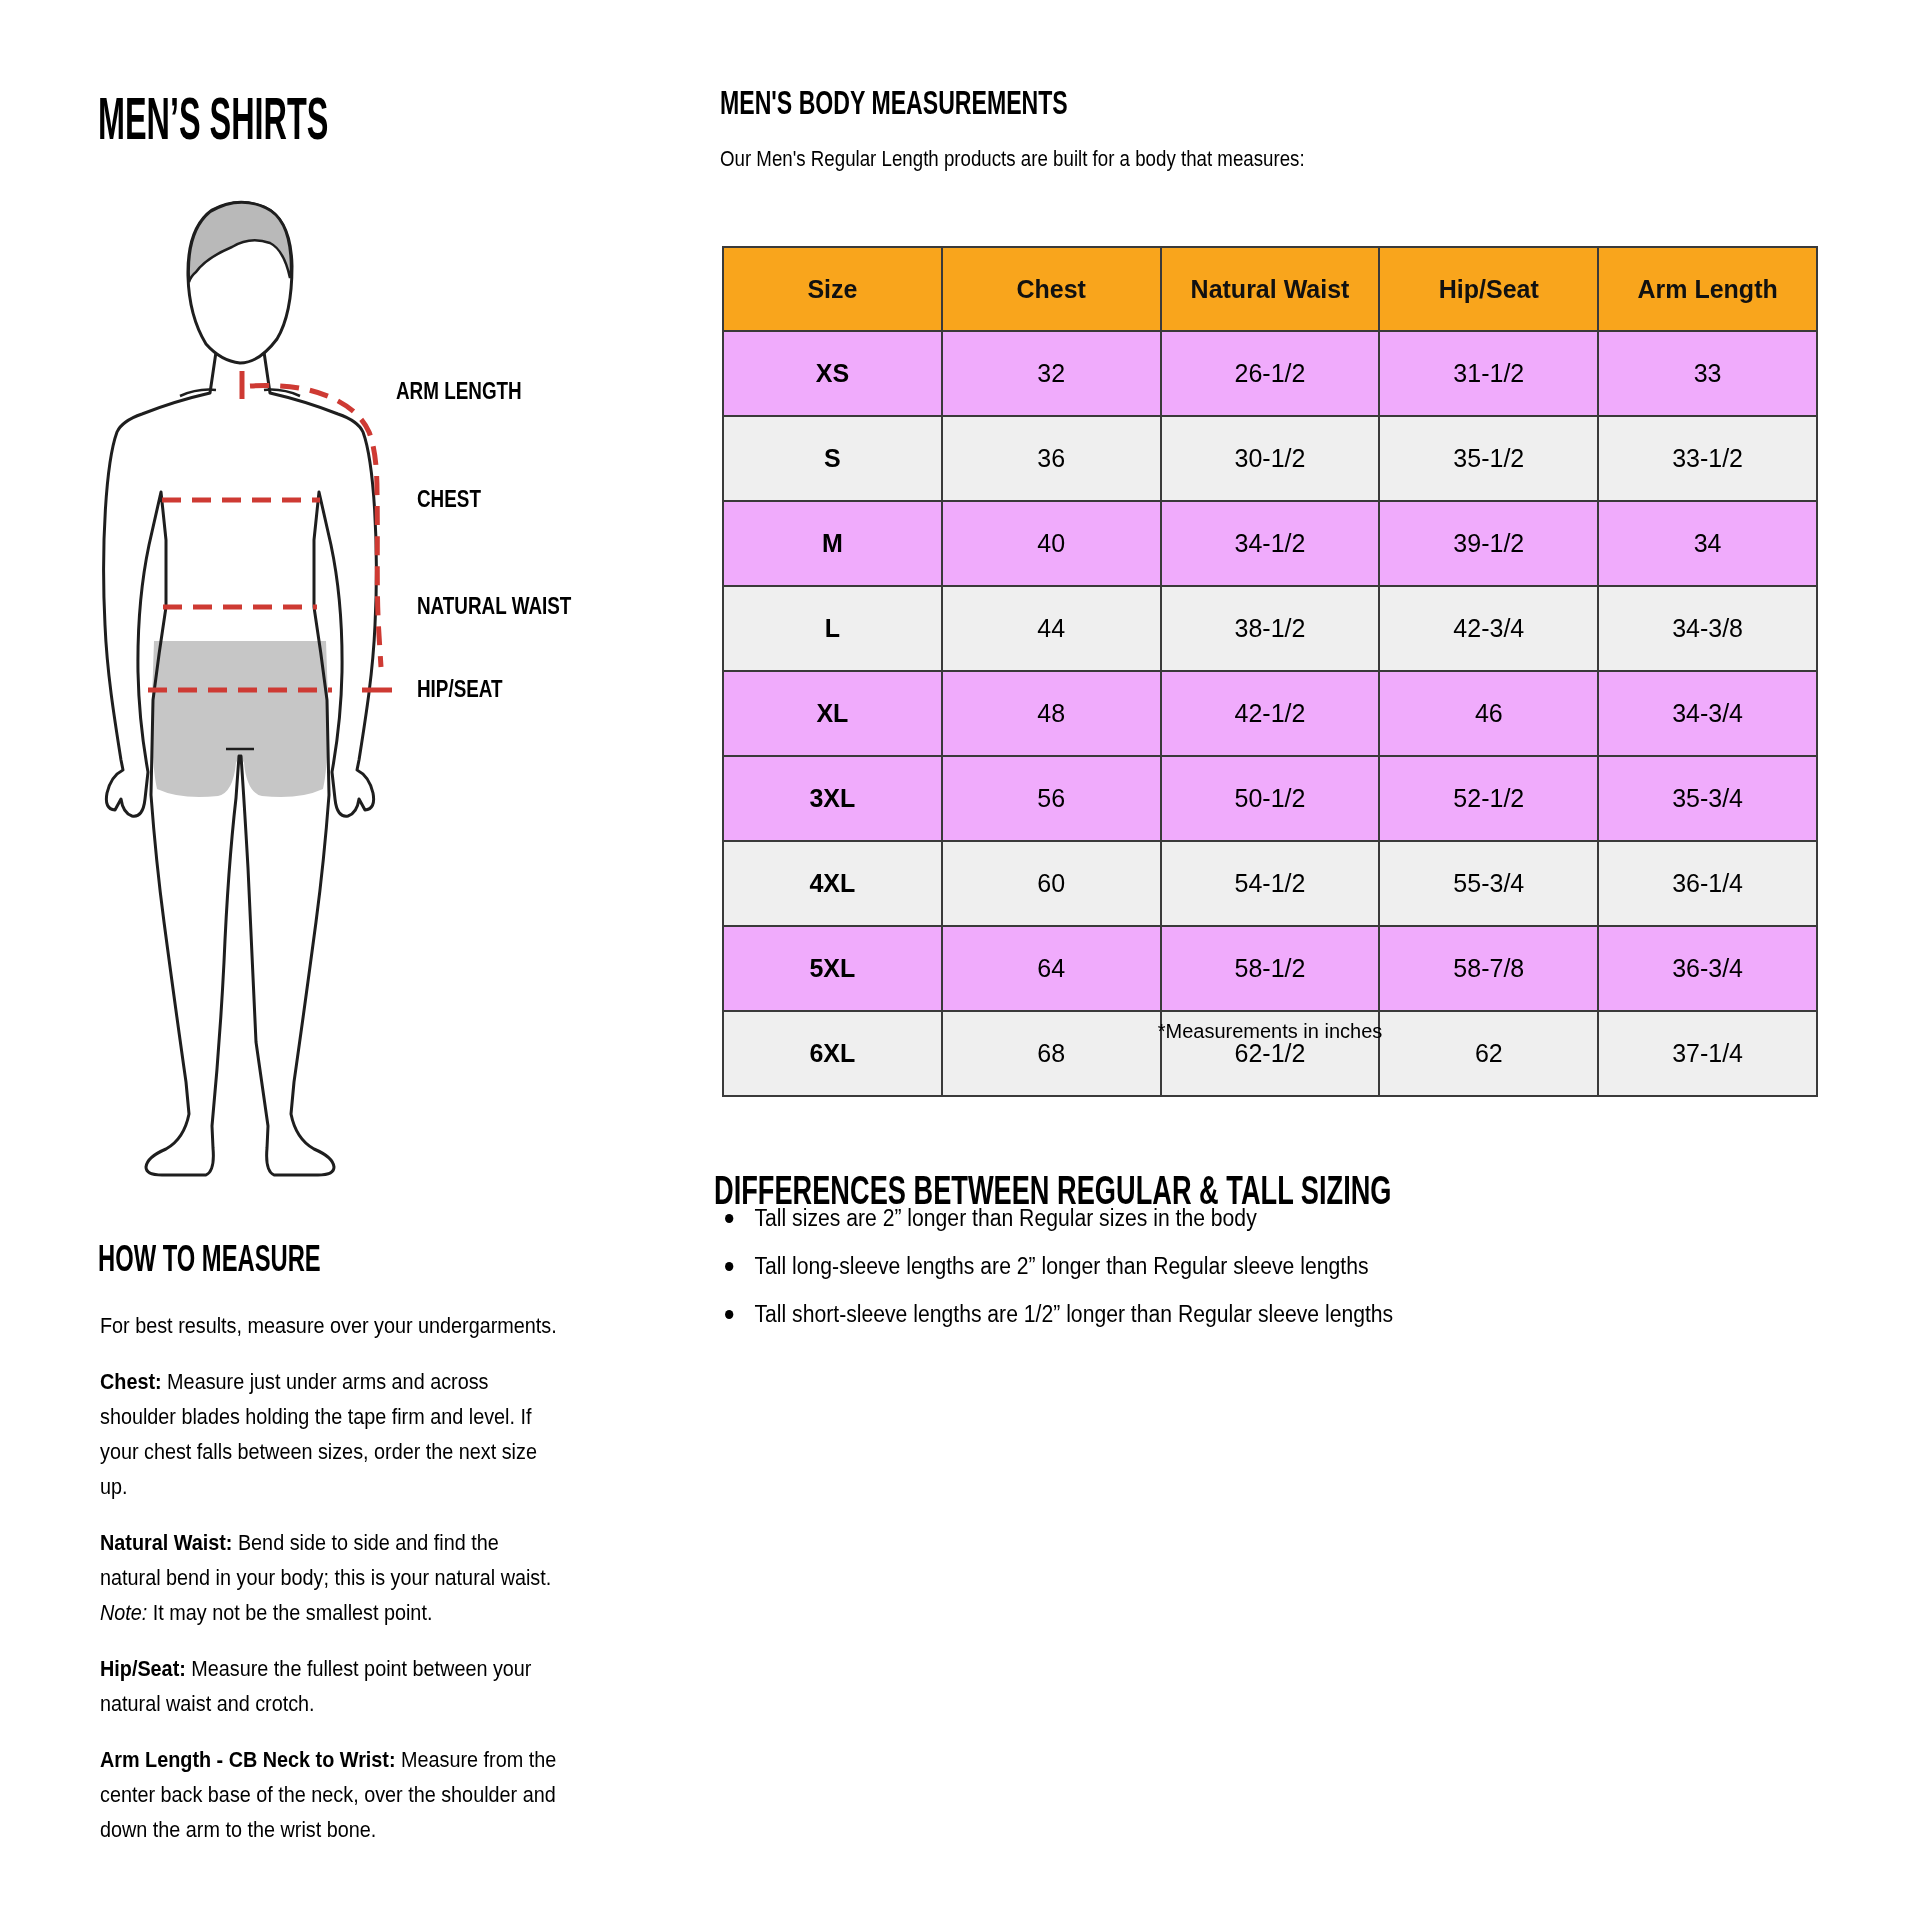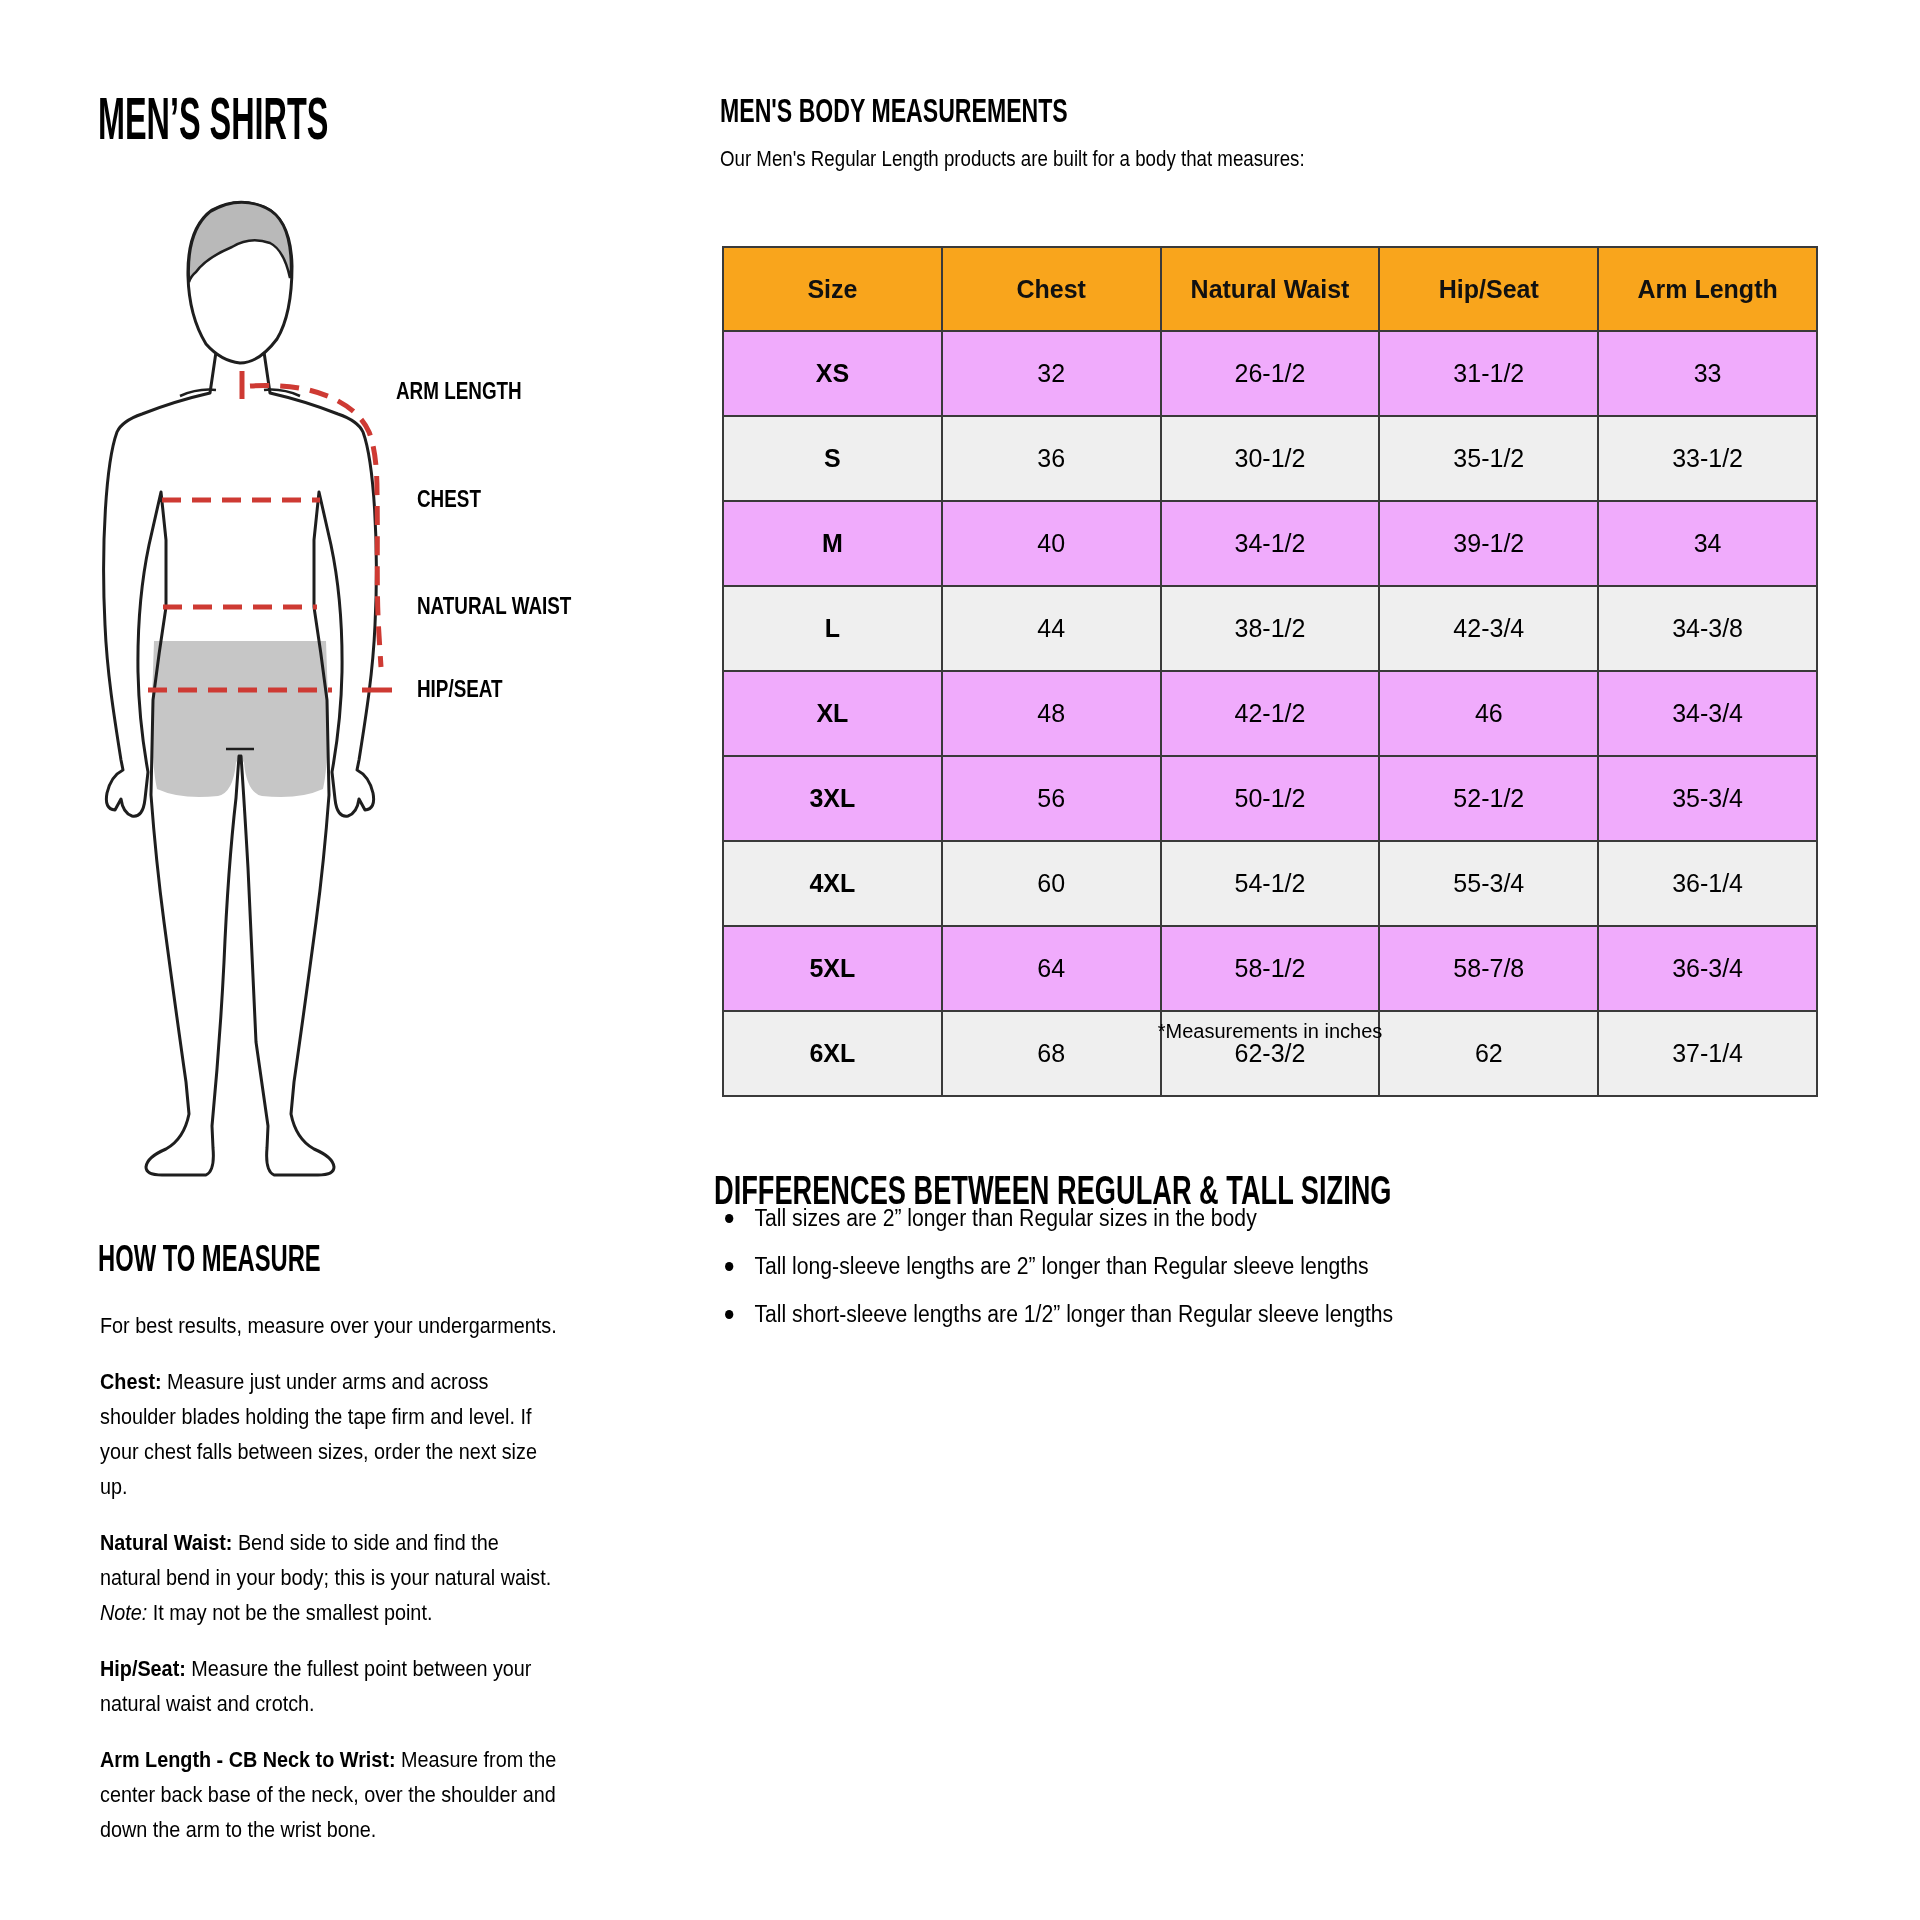--- a/index.html
+++ b/index.html
@@ -145,21 +145,21 @@
   <p>
     <span class="lead">Hip/Seat:</span>
     <span>Measure the fullest point between your natural waist and crotch.</span>
   </p>
   <p>
     <span class="lead">Arm Length - CB Neck to Wrist:</span>
     <span>Measure from the center back base of the neck, over the shoulder and down the arm to the wrist bone.</span>
   </p>
 </div>
 
-<div class="abs" style="left:720px;top:92px;">
+<div class="abs" style="left:720px;top:84px;">
   <span class="cond h-sec">MEN'S BODY MEASUREMENTS</span>
 </div>
 
 <div class="abs" style="left:720px;top:146px;">
   <span class="cond subtitle">Our Men's Regular Length products are built for a body that measures:</span>
 </div>
 
 <table class="size-table abs" style="left:722px;top:246px;">
   <thead>
       <tr id="size-head-row">
@@ -223,21 +223,21 @@
       <tr>
         <td class="size-col">5XL</td>
         <td>64</td>
         <td>58-1/2</td>
         <td>58-7/8</td>
         <td>36-3/4</td>
       </tr>
       <tr class="alt">
         <td class="size-col">6XL</td>
         <td>68</td>
-        <td>62-3/2</td>
+        <td>62-1/2</td>
         <td>62</td>
         <td>37-1/4</td>
       </tr>
     </tbody>
 </table>
 
 <div class="abs note" style="left:722px;top:1020px;text-align:center;">*Measurements in inches</div>
 
 <div class="abs" style="left:714px;top:1168px;">
   <span class="cond h-diff">DIFFERENCES BETWEEN REGULAR &amp; TALL SIZING</span>

